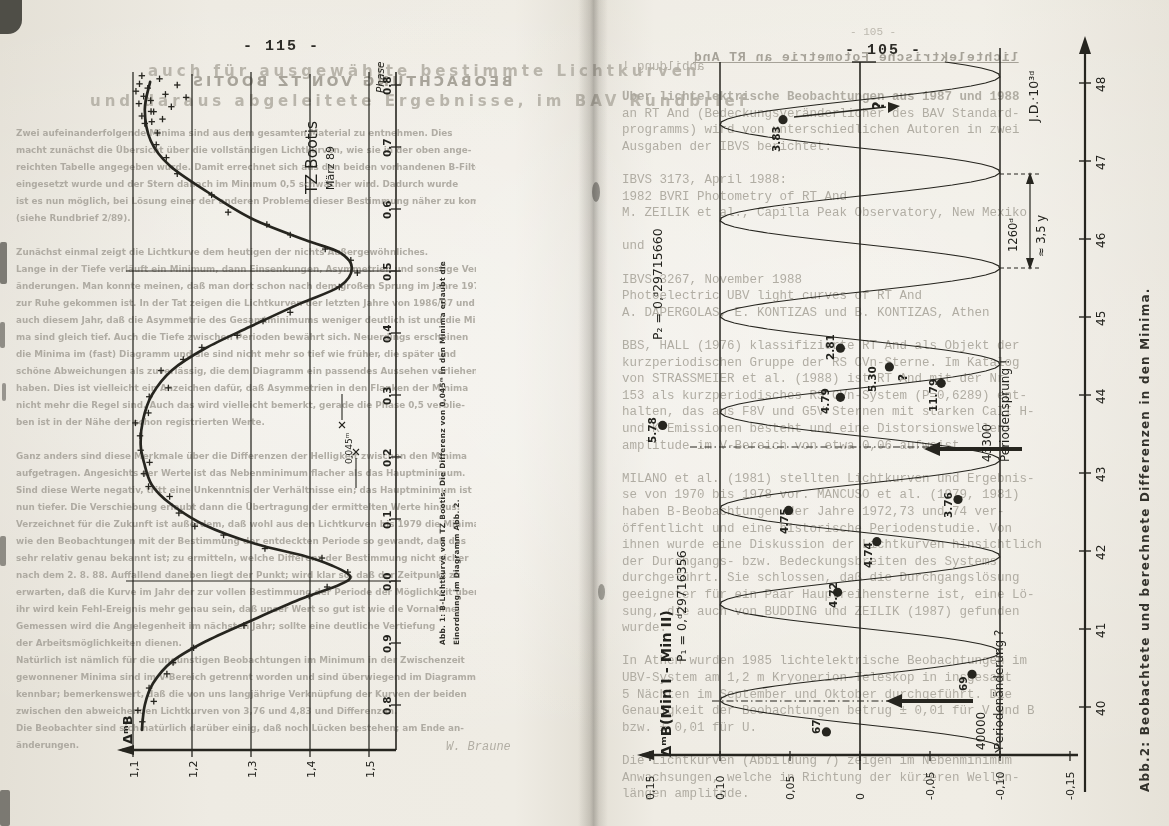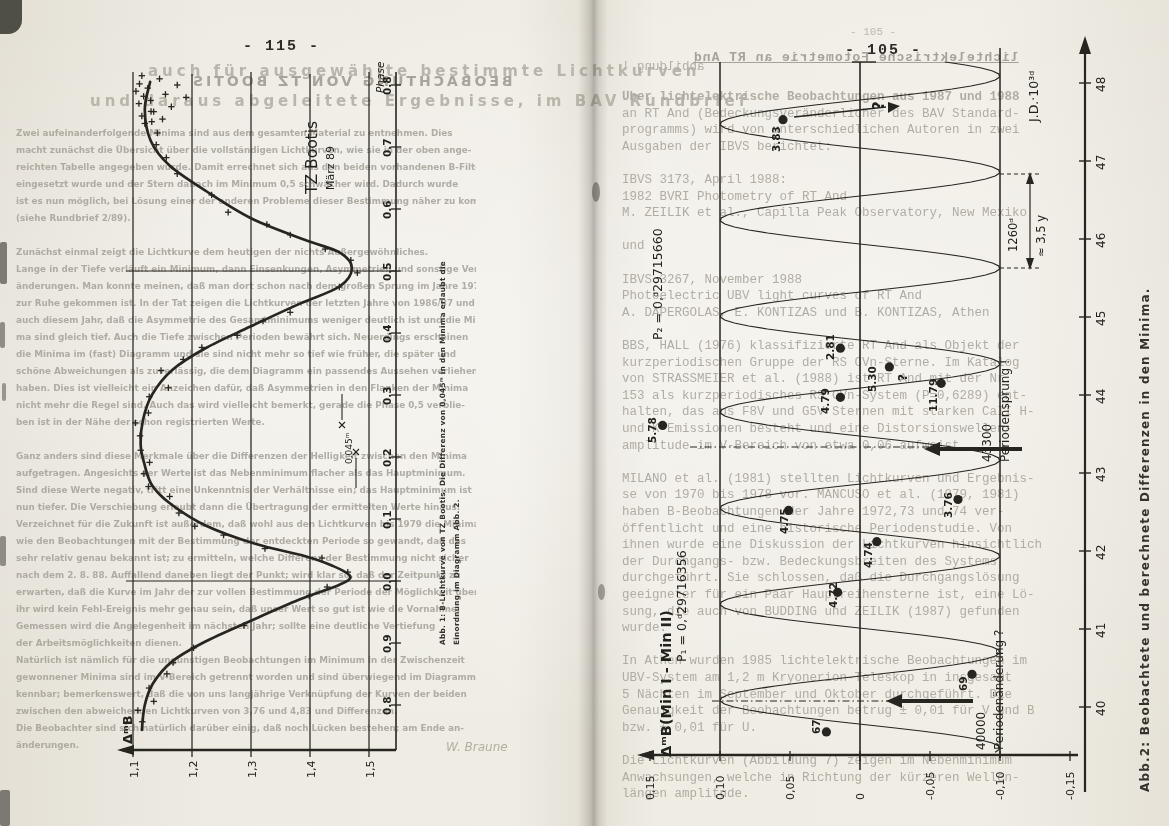--- a/index.html
+++ b/index.html
@@ -64,21 +64,21 @@
       <div class="bl-line bleedL" style="left: 16px; top: 604px;">ihr wird kein Fehl-Ereignis mehr genau sein, daß unser Wert so gut ist wie die Vornahme.</div>
       <div class="bl-line bleedL" style="left: 16px; top: 621px;">Gemessen wird die Angelegenheit im nächsten Jahr; sollte eine deutliche Vertiefung</div>
       <div class="bl-line bleedL" style="left: 16px; top: 638px;">der Arbeitsmöglichkeiten dienen.</div>
       <div class="bl-line bleedL" style="left: 16px; top: 655px;">Natürlich ist nämlich für die ungünstigen Beobachtungen im Minimum in der Zwischenzeit</div>
       <div class="bl-line bleedL" style="left: 16px; top: 672px;">gewonnener Minima sind im V-Bereich getrennt worden und sind überwiegend im Diagramm er-</div>
       <div class="bl-line bleedL" style="left: 16px; top: 689px;">kennbar; bemerkenswert, daß die von uns langjährige Verknüpfung der Kurven der beiden</div>
       <div class="bl-line bleedL" style="left: 16px; top: 706px;">zwischen den abweichenden Lichtkurven von 3,76 und 4,83 und Differenzen.</div>
       <div class="bl-line bleedL" style="left: 16px; top: 723px;">Die Beobachter sind sich natürlich darüber einig, daß noch Lücken bestehen; am Ende an-</div>
       <div class="bl-line bleedL" style="left: 16px; top: 740px;">änderungen.</div>
     </div>
-  <div class="abs" style="left:446px;top:740px;font-size:12px;font-style:italic;color:#b2aea4;filter:blur(.3px);">W. Braune</div>
+  <div class="abs" style="left:446px;top:740px;font-size:12px;font-style:italic;color:#b2aea4;filter:blur(.3px);font-family:Liberation Mono, monospace;">W. Braune</div>
 
   <div class="abs mx" style="left:622px;top:60px;font-family:'Liberation Mono',monospace;font-size:12.5px;color:#b3afa5;filter:blur(.3px);">abbildung !</div>
   <div class="abs mx" style="left:693px;top:50px;font-family:'Liberation Mono',monospace;font-weight:bold;font-size:13px;
               color:#a6a298;text-decoration:underline;letter-spacing:1px;filter:blur(.3px);">lichtelektrische Fotometrie an RT And</div>
   <div class="abs" style="left:850px;top:26px;font-family:'Liberation Mono',monospace;font-size:11px;color:#bcb8ae;filter:blur(.4px);">- 105 -</div>
   <div id="bleed-right" class="abs">
       <div class="bl-line bleedR" style="left: 622px; top: 90px; font-weight: bold;">Über lichtelektrische Beobachtungen aus 1987 und 1988</div>
       <div class="bl-line bleedR" style="left: 622px; top: 106.6px;">an RT And (Bedeckungsveränderlicher des BAV Standard-</div>
       <div class="bl-line bleedR" style="left: 622px; top: 123.2px;">programms) wird von unterschiedlichen Autoren in zwei</div>
       <div class="bl-line bleedR" style="left: 622px; top: 139.8px;">Ausgaben der IBVS berichtet:</div>

